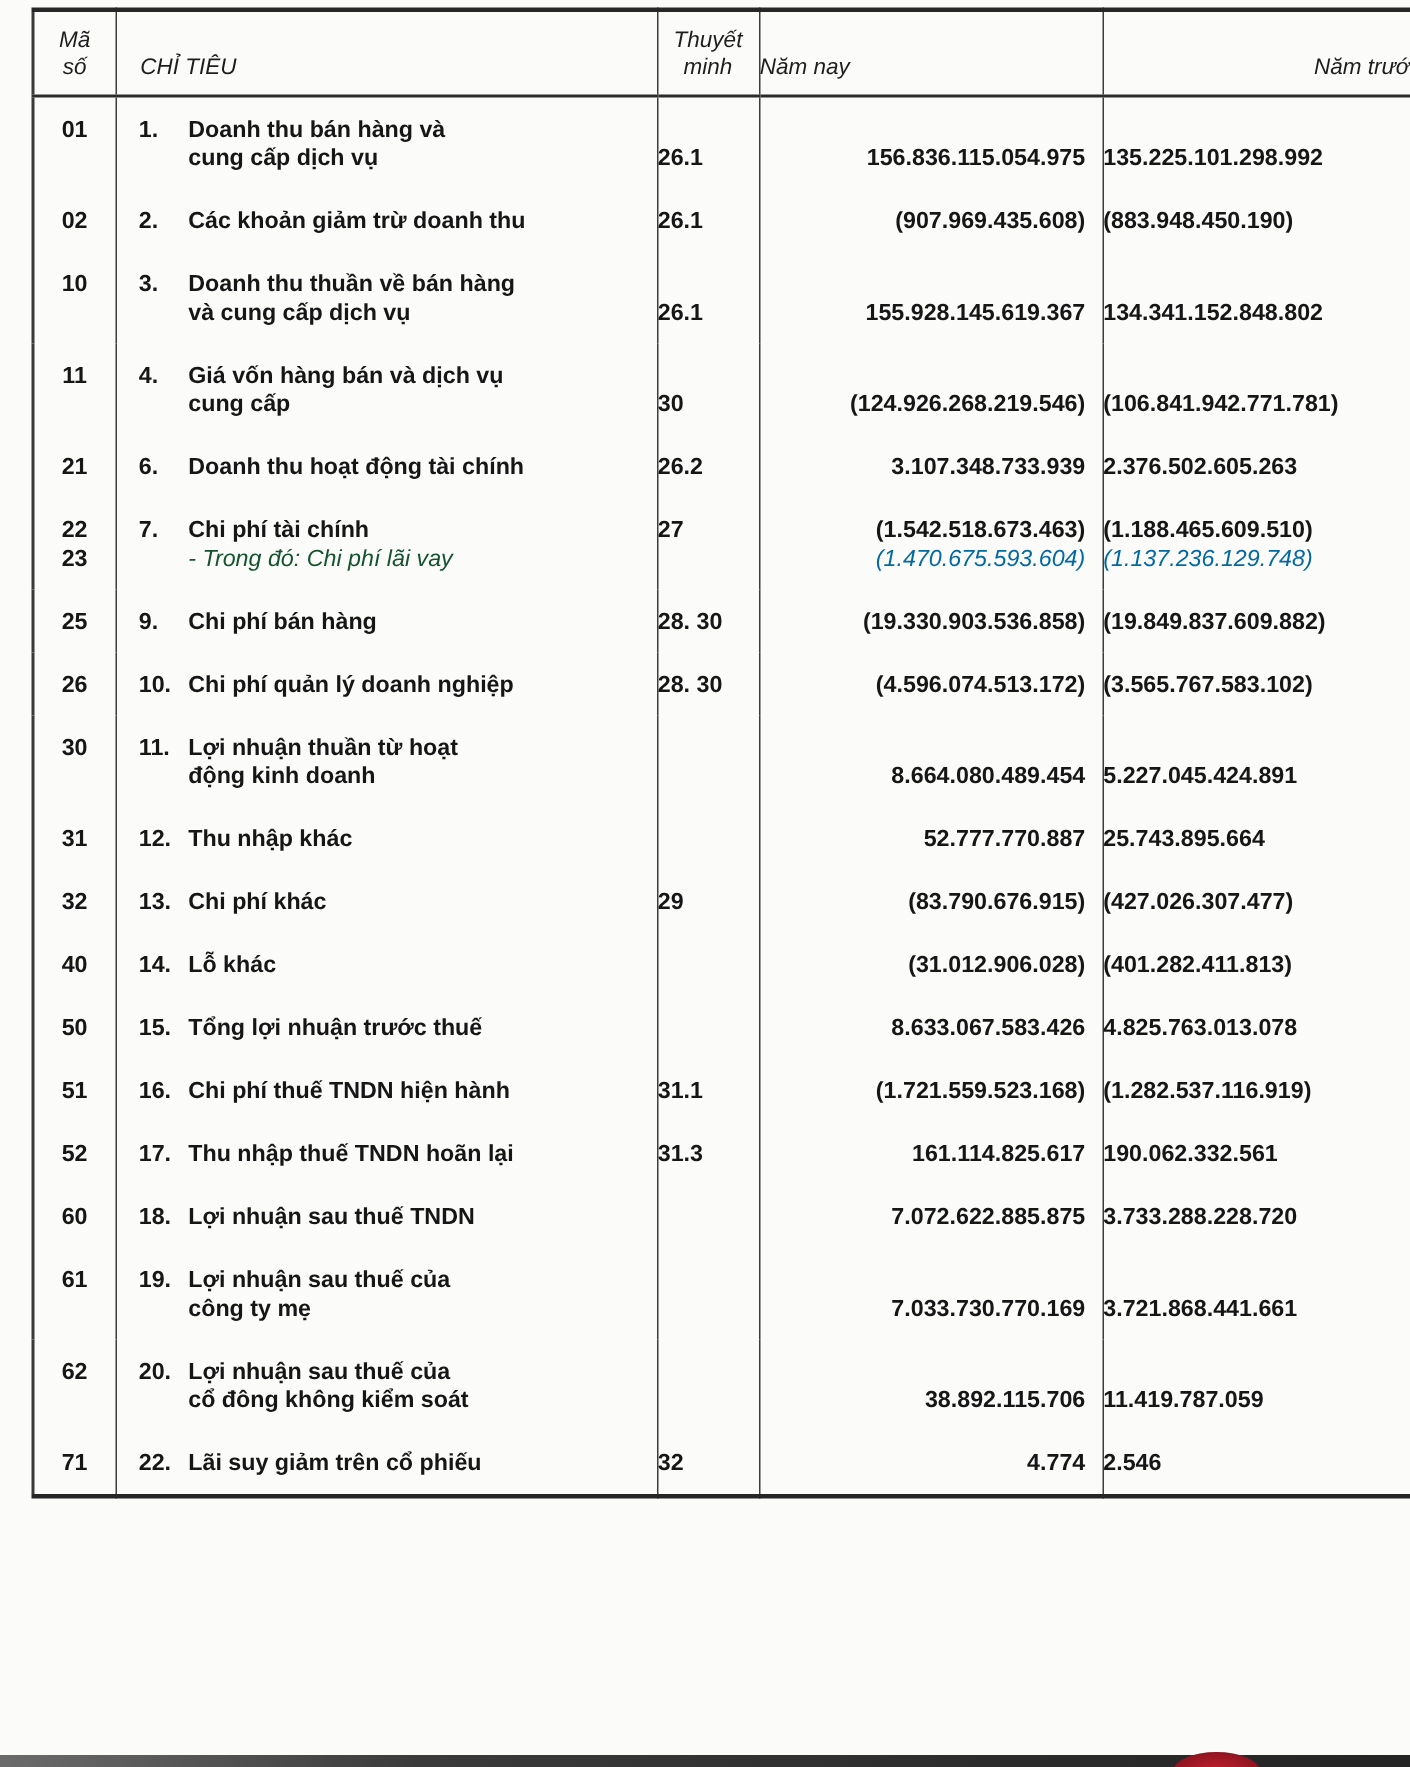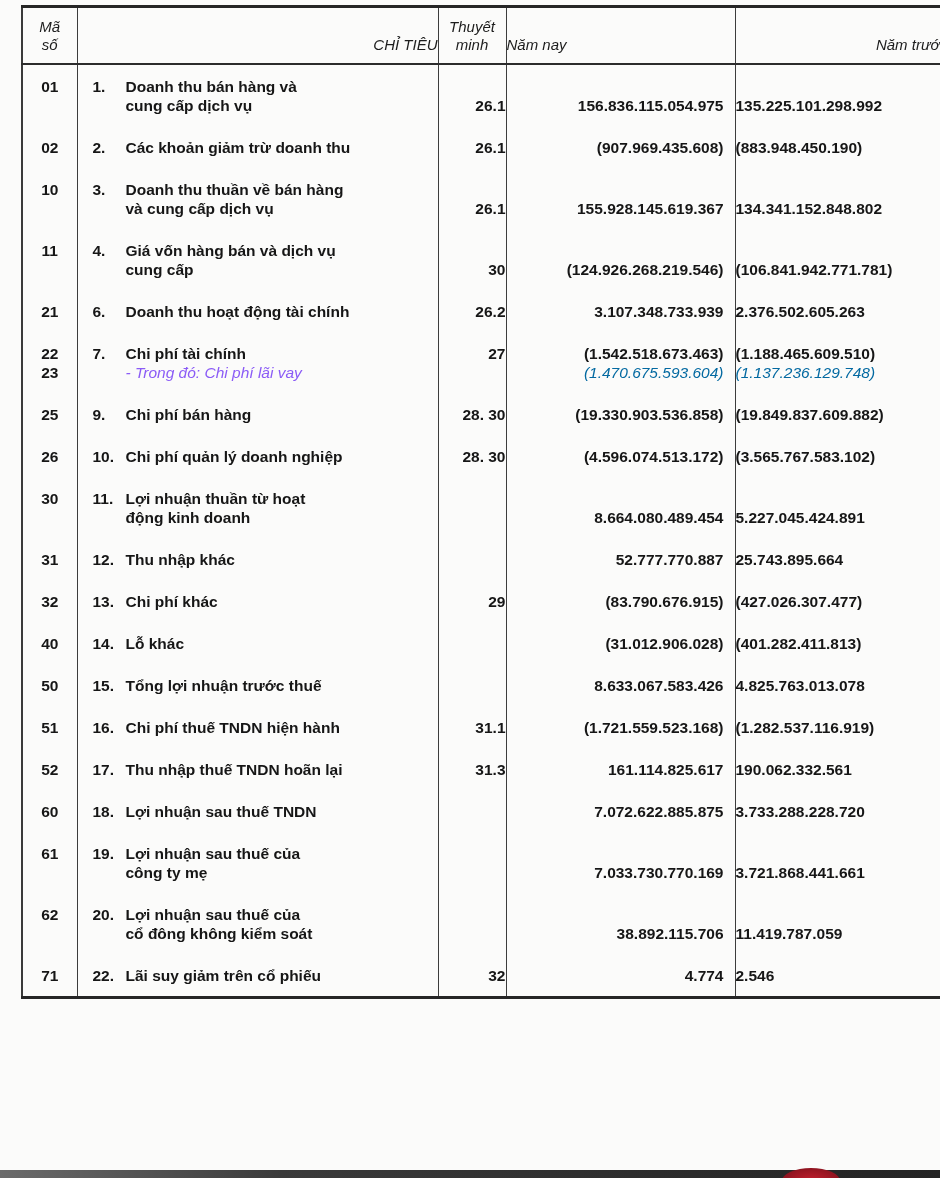--- a/index.html
+++ b/index.html
@@ -19,37 +19,37 @@
   col.w-item{width:361px;}
   col.w-note{width:68px;}
   col.w-now{width:229px;}
   col.w-prev{width:221px;}
   thead td{
     font-style:italic;font-weight:400;font-size:15px;line-height:18px;
     vertical-align:bottom;padding:10px 0 9px 0;color:#1d1d1d;
     border-bottom:2px solid #2c2c2c;
   }
   thead .h-code{text-align:center;}
-  thead .h-item{padding-left:16px;text-align:right;}
+  thead .h-item{padding-left:16px;text-align:left;}
   thead .h-note{text-align:center;}
   thead .h-now{text-align:left;padding-right:12px;}
   thead .h-prev{text-align:right;padding-right:8px;}
   td{border-right:1.5px solid #3c3c3c;}
   td:last-child{border-right:none;}
   tbody td{
     font-weight:700;font-size:15.5px;line-height:19px;
     padding:11.5px 0;vertical-align:bottom;
   }
   tbody td.c-code{vertical-align:top;text-align:center;}
   tbody td.c-item{vertical-align:top;}
   .item-line{display:flex;align-items:flex-start;}
   .i-num{flex:0 0 33px;text-align:left;padding-left:15px;box-sizing:content-box;}
   .i-label{flex:1;padding-right:4px;}
-  .sub-line{font-style:italic;font-weight:400;padding-left:48px;color:#8b5cf6;}
-  tbody td.c-note{text-align:right;}
+  .sub-line{font-style:italic;font-weight:400;padding-left:48px;color:#14532d;}
+  tbody td.c-note{text-align:left;}
   tbody td.c-note.v-top{vertical-align:top;}
   tbody td.c-now{text-align:right;padding-right:11px;}
   tbody td.c-prev{text-align:left;padding-right:9px;}
   .val-sub{font-style:italic;font-weight:400;color:#0369a1;}
   .scan-band{
     position:absolute;left:0;bottom:0;width:940px;height:8px;z-index:3;
     background:linear-gradient(to right,#6b6b6b,#3a3a3a 30%,#2c2c2c 70%,#242424);
   }
   .scan-red-arc{
     position:absolute;left:782px;bottom:-3px;width:58px;height:13px;z-index:4;

